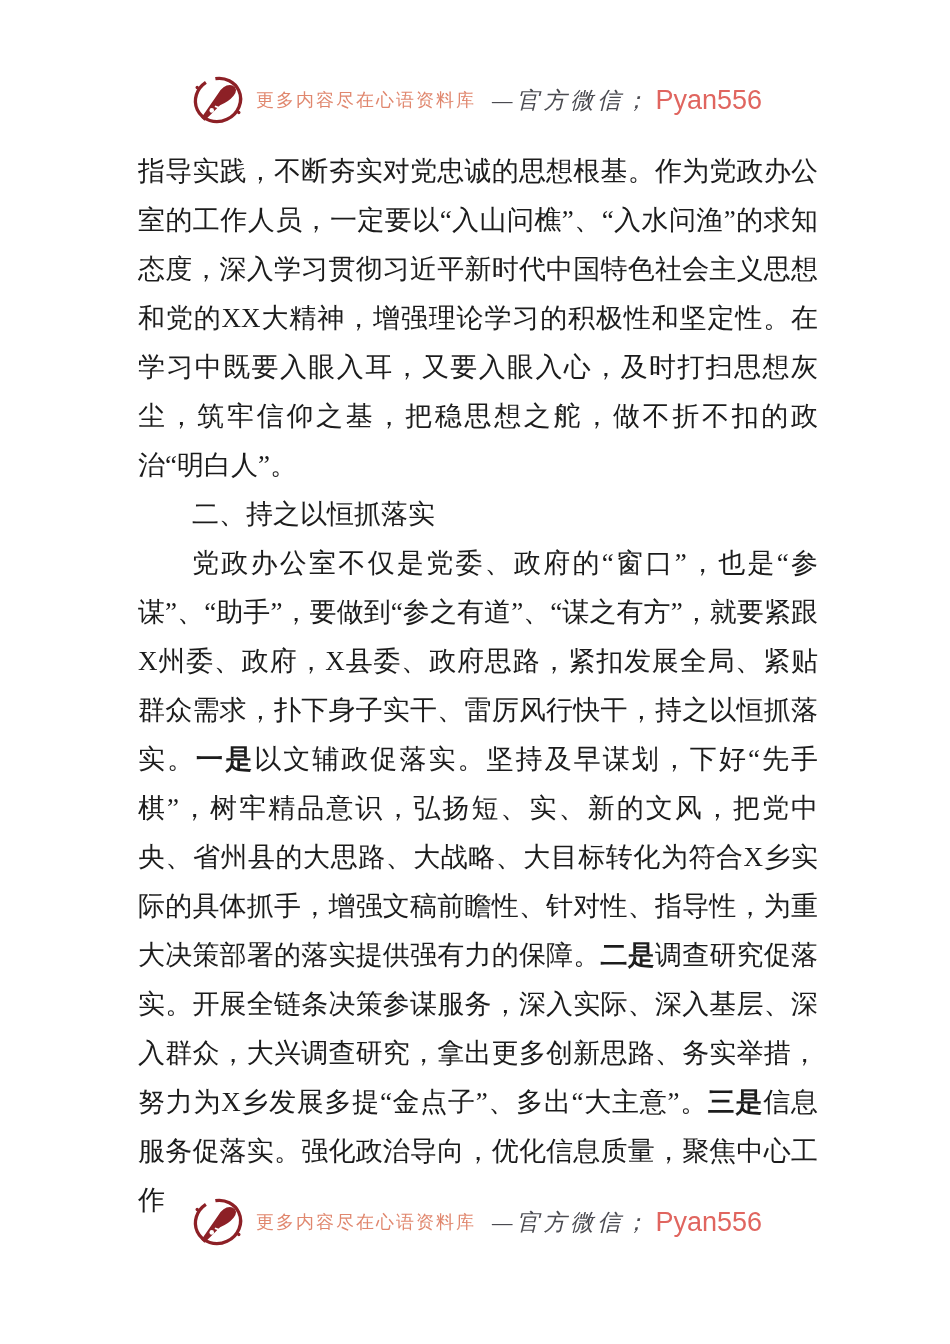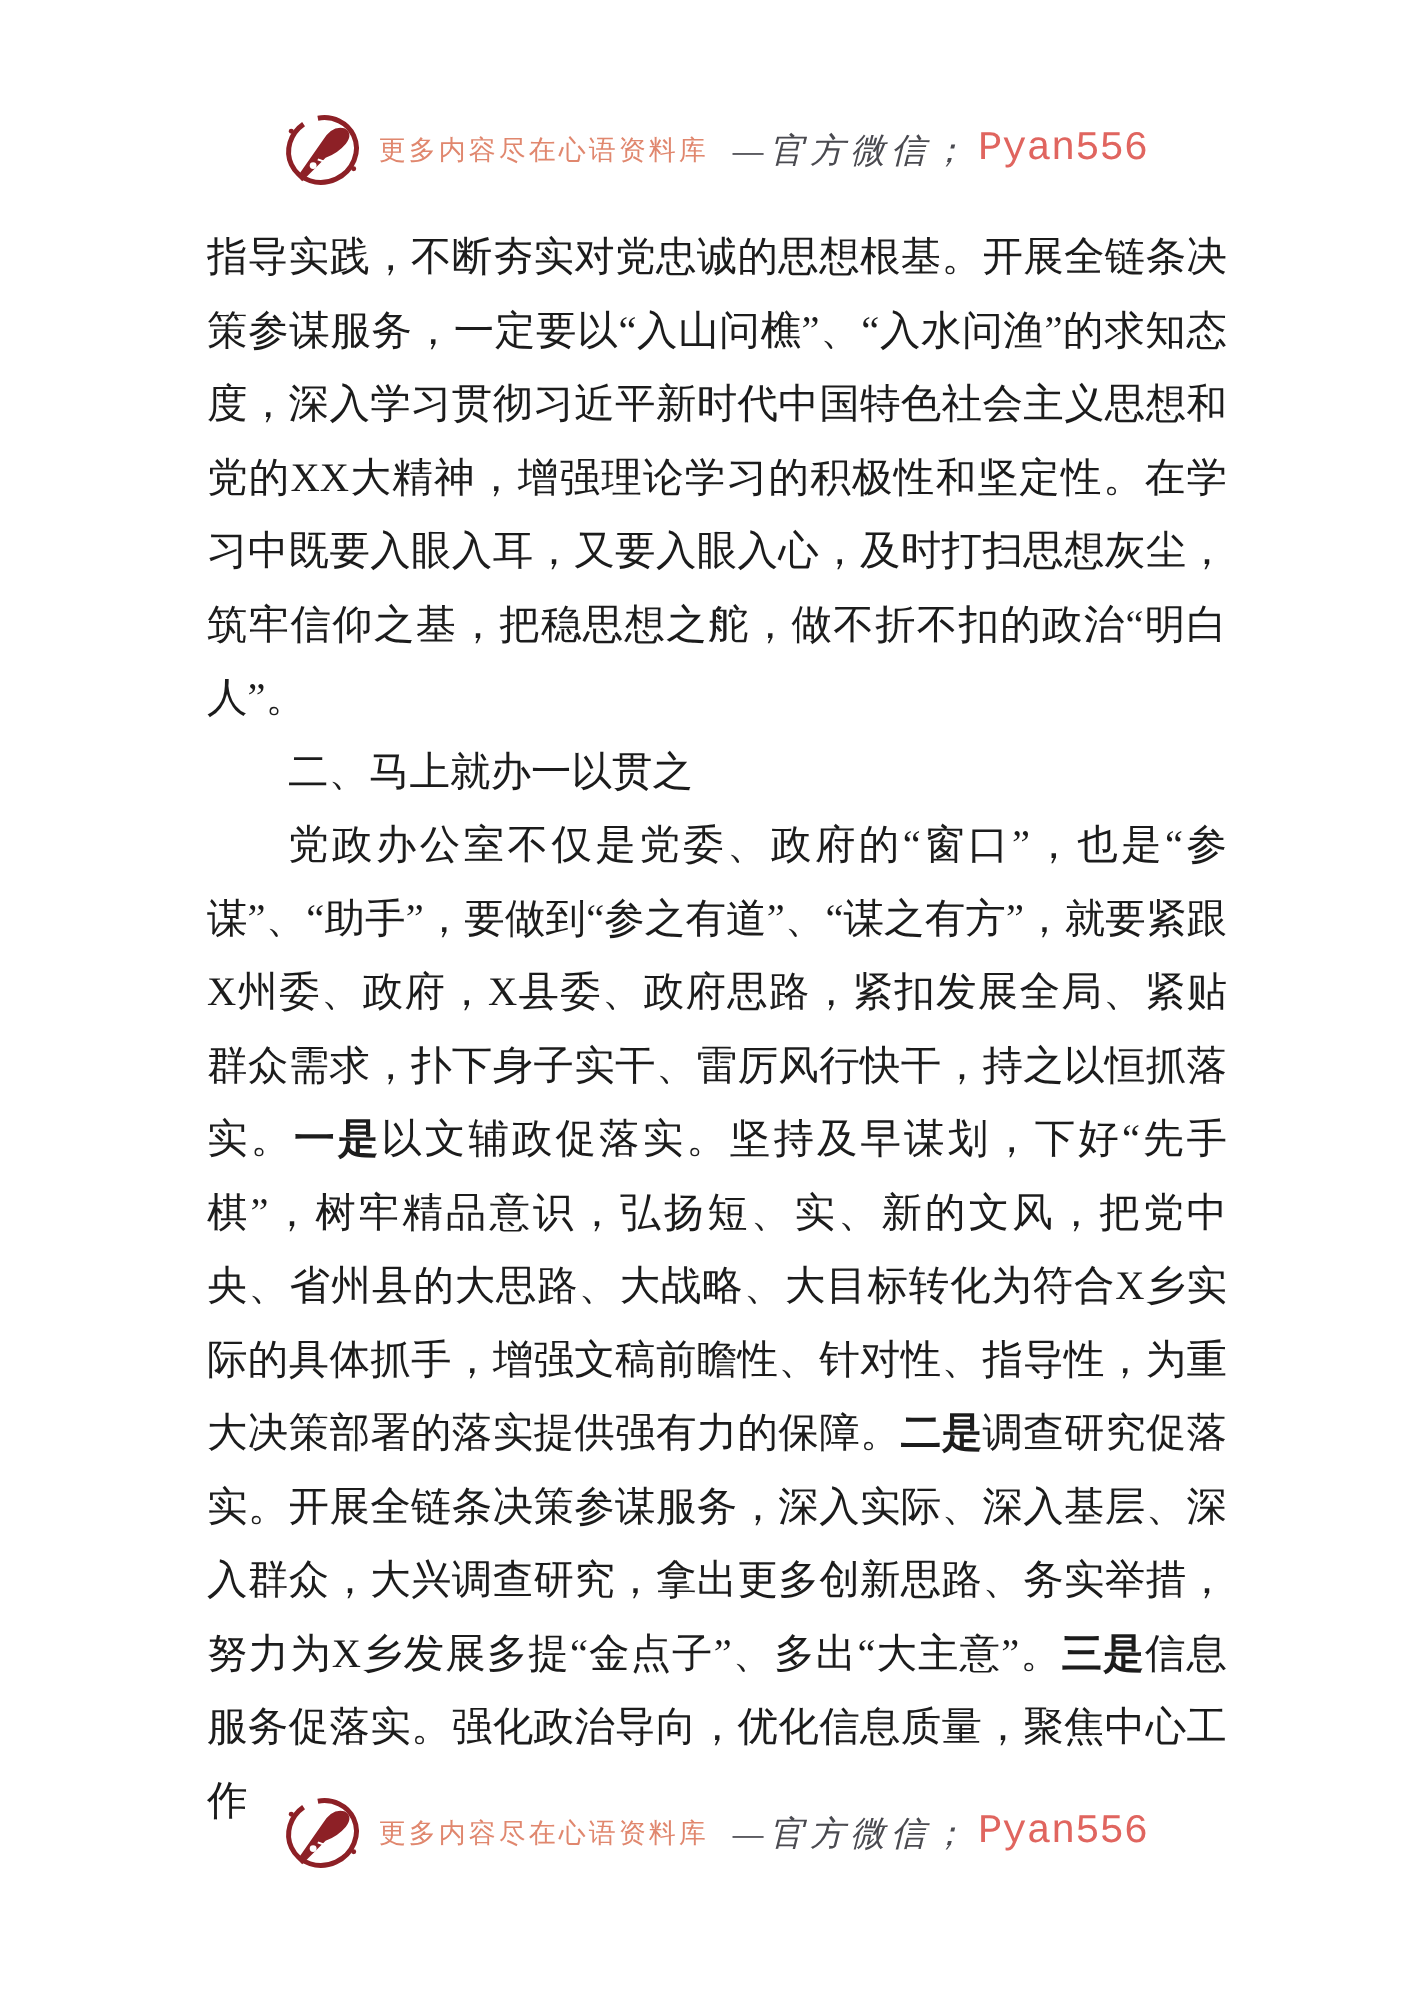--- a/index.html
+++ b/index.html
@@ -42,21 +42,21 @@
   .wm-label {
     font-size: 23px;
     font-style: italic;
     letter-spacing: 4px;
     margin-left: 16px;
     font-family: "Liberation Serif", serif;
   }
   .wm-id {
     font-size: 27px;
     margin-left: 4px;
-    font-family: Liberation Mono, monospace;
+    font-family: Liberation Sans, sans-serif;
   }
   .doc-body {
     position: absolute;
     left: 138px;
     top: 147px;
     width: 680px;
     color: #1c1c1c;
     font-size: 27px;
     line-height: 49px;
     text-align: justify;
@@ -83,22 +83,22 @@
         <circle cx="7" cy="13" r="1.6" fill="currentColor"></circle>
         <circle cx="47" cy="37" r="1.6" fill="currentColor"></circle>
       </svg>
     </span>
     <span class="wm-main" style="color: rgb(224, 135, 110);">更多内容尽在心语资料库</span>
     <span class="wm-label" style="color: rgb(74, 74, 80);">—官方微信；</span>
     <span class="wm-id" style="color: rgb(224, 101, 95);">Pyan556</span>
   </div>
 
   <main class="doc-body" style="color: rgb(28, 28, 28);">
-      <p class="para"><span>指导实践，不断夯实对党忠诚的思想根基。开展全链条决策参谋服务，一定要以“入山问樵”、“入水问渔”的求知态度，深入学习贯彻习近平新时代中国特色社会主义思想和党的XX大精神，增强理论学习的积极性和坚定性。在学习中既要入眼入耳，又要入眼入心，及时打扫思想灰尘，筑牢信仰之基，把稳思想之舵，做不折不扣的政治“明白人”。</span></p>
-      <p class="para indent"><span>二、马上就办一以贯之</span></p>
+      <p class="para"><span>指导实践，不断夯实对党忠诚的思想根基。作为党政办公室的工作人员，一定要以“入山问樵”、“入水问渔”的求知态度，深入学习贯彻习近平新时代中国特色社会主义思想和党的XX大精神，增强理论学习的积极性和坚定性。在学习中既要入眼入耳，又要入眼入心，及时打扫思想灰尘，筑牢信仰之基，把稳思想之舵，做不折不扣的政治“明白人”。</span></p>
+      <p class="para indent"><span>二、持之以恒抓落实</span></p>
       <p class="para indent"><span>党政办公室不仅是党委、政府的“窗口”，也是“参谋”、“助手”，要做到“参之有道”、“谋之有方”，就要紧跟X州委、政府，X县委、政府思路，紧扣发展全局、紧贴群众需求，扑下身子实干、雷厉风行快干，持之以恒抓落实。</span><strong>一是</strong><span>以文辅政促落实。坚持及早谋划，下好“先手棋”，树牢精品意识，弘扬短、实、新的文风，把党中央、省州县的大思路、大战略、大目标转化为符合X乡实际的具体抓手，增强文稿前瞻性、针对性、指导性，为重大决策部署的落实提供强有力的保障。</span><strong>二是</strong><span>调查研究促落实。开展全链条决策参谋服务，深入实际、深入基层、深入群众，大兴调查研究，拿出更多创新思路、务实举措，努力为X乡发展多提“金点子”、多出“大主意”。</span><strong>三是</strong><span>信息服务促落实。强化政治导向，优化信息质量，聚焦中心工作</span></p>
     </main>
 
   <div class="watermark footer">
     <span class="wm-logo" style="color: rgb(141, 32, 38);">
       <svg viewBox="0 0 54 50" aria-hidden="true">
         <ellipse cx="27" cy="25" rx="22" ry="20.5" fill="none" stroke="currentColor" stroke-width="3.2" stroke-dasharray="96 10" transform="rotate(-25 27 25)"></ellipse>
         <path d="M11 42 L27 19 Q33 9 41 11 Q47 14 42 21 Q37 27 29 30 L14 45 Z" fill="currentColor"></path>
         <circle cx="21" cy="35" r="2.2" fill="#ffffff"></circle>
         <path d="M24 31 Q30 34 38 32" stroke="#ffffff" stroke-width="1.4" fill="none"></path>

